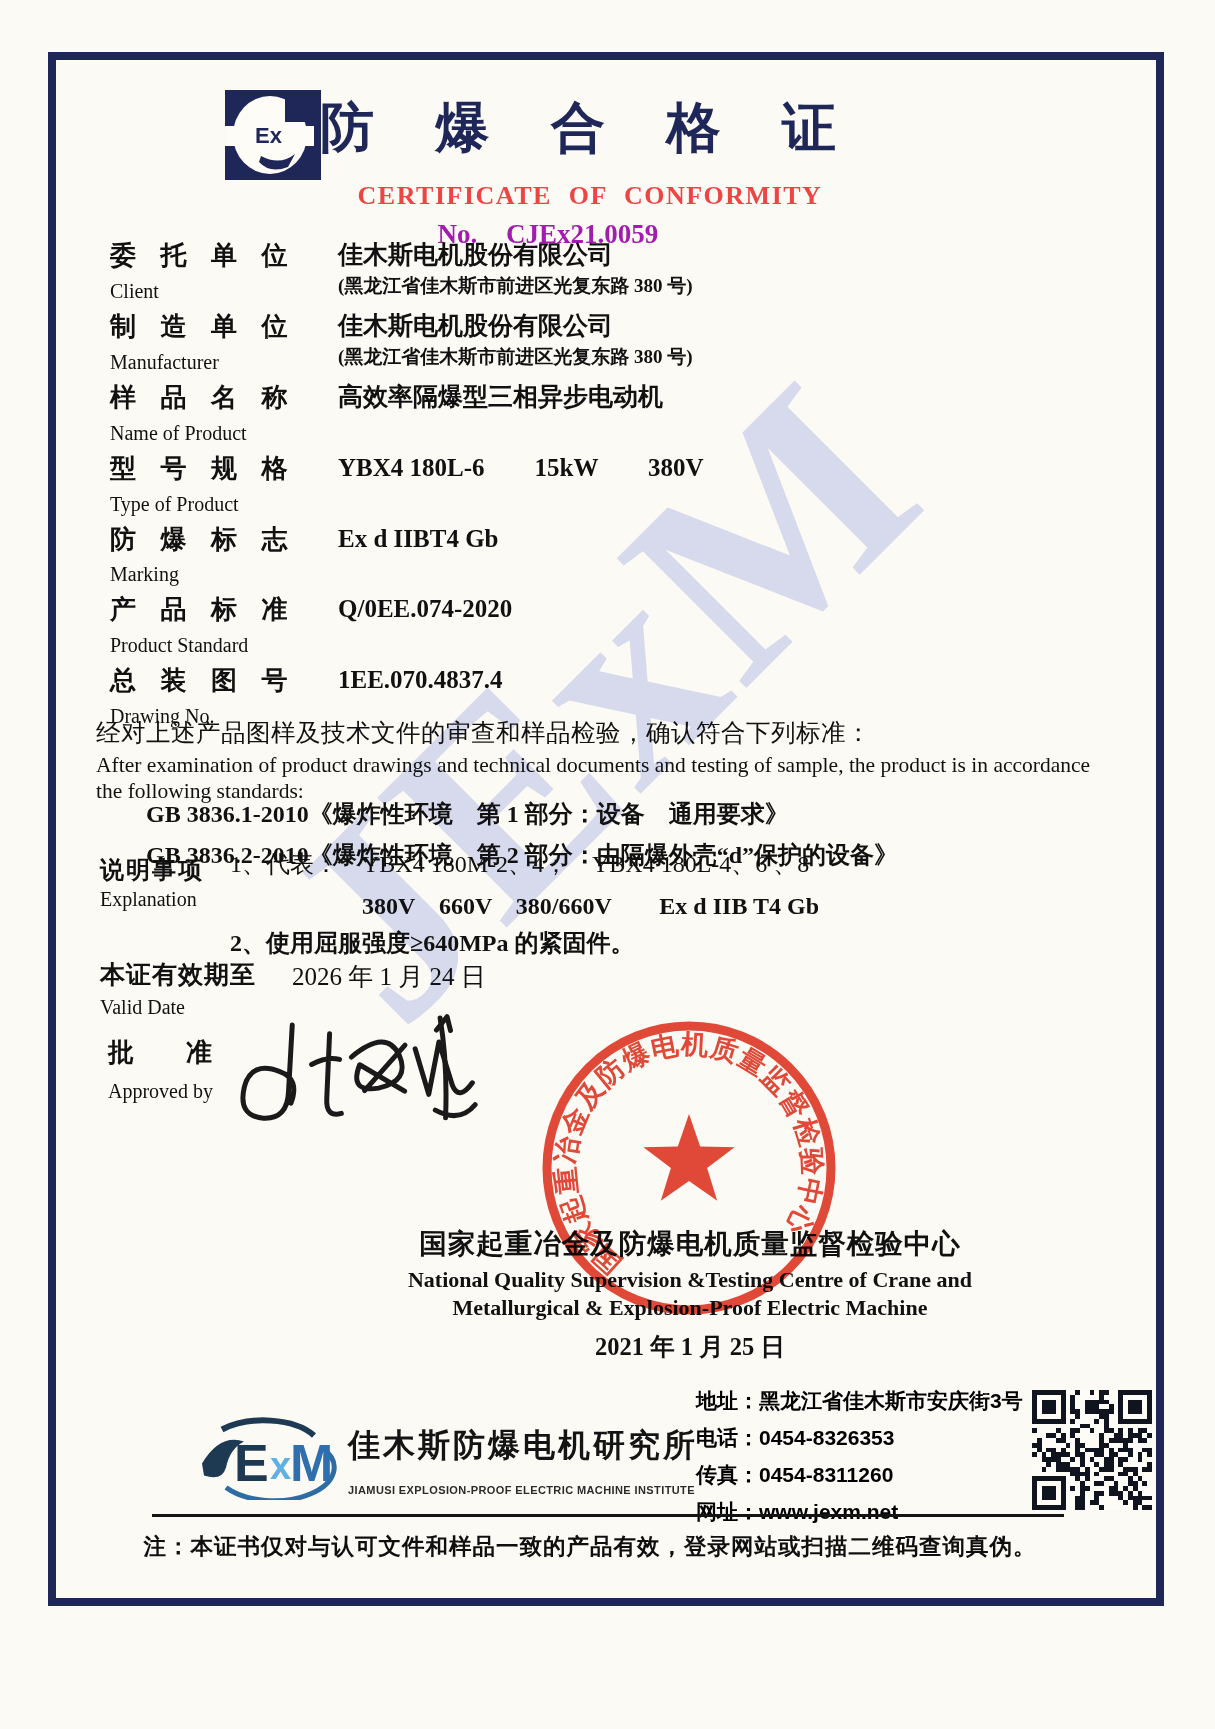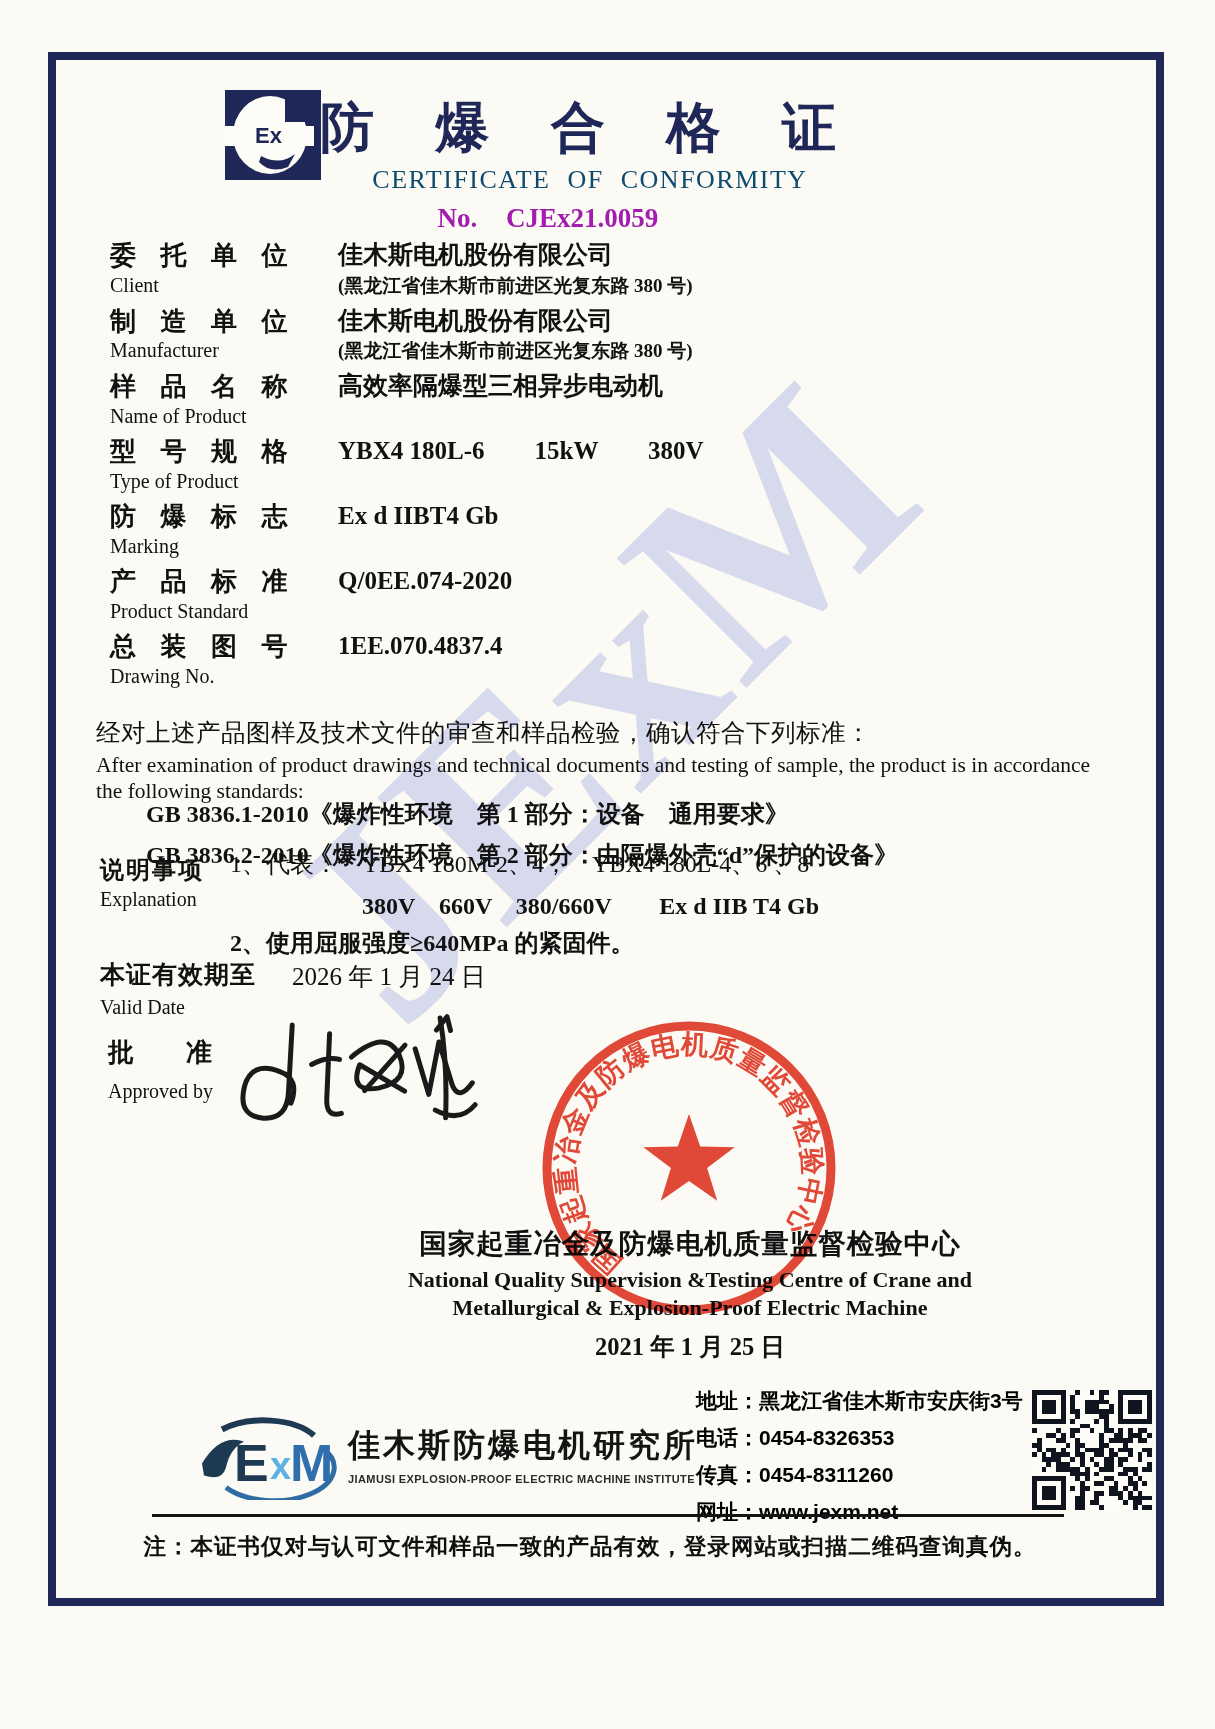--- a/index.html
+++ b/index.html
@@ -8,28 +8,28 @@
   .border-box{position:absolute;left:48px;top:52px;width:1100px;height:1538px;
         border:8px solid #1e2757;z-index:1;}
   .watermark{position:absolute;left:150px;top:400px;width:900px;height:600px;
         display:flex;align-items:center;justify-content:center;
         transform:rotate(-45deg);font-size:280px;font-weight:bold;
         color:rgba(178,186,228,0.5);letter-spacing:6px;z-index:0;user-select:none;}
   
   .ex-logo{position:absolute;left:225px;top:90px;width:96px;height:90px;z-index:2;}
   .header-text{position:absolute;left:260px;top:92px;width:660px;text-align:center;z-index:2;}
   .cert-title{font-size:54px;font-weight:bold;color:#1e2757;letter-spacing:24px;white-space:nowrap;}
-  .cert-subtitle{font-size:26px;font-weight:normal;color:#0c4a6e;letter-spacing:1.5px;word-spacing:9px;margin-top:0;}
+  .cert-subtitle{font-size:26px;font-weight:bold;color:#ef4444;letter-spacing:1.5px;word-spacing:9px;margin-top:16px;}
   .cert-number{font-size:27px;font-weight:bold;color:#a21caf;word-spacing:22px;margin-top:8px;transform:translateX(-42px);}
   
   .fields{position:absolute;left:110px;top:241px;width:980px;z-index:2;}
   .field-row{display:flex;margin-bottom:9px;}
   .f-label{width:228px;flex:none;}
   .f-label .zh{font-size:26px;font-weight:bold;letter-spacing:9px;line-height:1.15;}
-  .f-label .en{font-size:20px;line-height:1.15;margin-top:3px;}
+  .f-label .en{font-size:20px;line-height:1.15;margin-top:9px;}
   .f-value{flex:1;}
   .f-value .zh{font-size:25px;font-weight:bold;line-height:1.15;}
   .f-value .sub{font-size:19px;font-weight:bold;line-height:1.2;margin-top:5px;}
   
   .statement{position:absolute;left:96px;top:716px;width:1014px;z-index:2;}
   .stmt-zh{font-size:24.5px;font-weight:normal;letter-spacing:0.5px;}
   .stmt-en{font-size:21.5px;line-height:1.22;margin-top:3px;}
   .standards{position:absolute;left:146px;top:794px;width:960px;z-index:2;
         font-size:24px;font-weight:bold;line-height:1.72;}
   
@@ -54,21 +54,21 @@
         opacity:0.88;mix-blend-mode:multiply;}
   
   .authority{position:absolute;left:320px;top:1226px;width:740px;text-align:center;z-index:2;}
   .auth-zh{font-size:27.5px;font-weight:bold;letter-spacing:1px;white-space:nowrap;}
   .auth-en{font-size:22px;font-weight:bold;line-height:1.25;margin-top:4px;}
   .auth-date{font-size:24.5px;font-weight:bold;margin-top:9px;}
   
   .inst-logo{position:absolute;left:192px;top:1412px;width:150px;height:88px;z-index:2;}
   .institute{position:absolute;left:348px;top:1424px;z-index:2;font-family:"Liberation Sans",sans-serif;}
   .inst-zh{font-size:32px;font-weight:bold;letter-spacing:3px;color:#141414;}
-  .inst-en{font-size:11px;letter-spacing:0.4px;color:#2b2b2b;margin-top:5px;font-weight:bold;}
+  .inst-en{font-size:11px;letter-spacing:0.4px;color:#2b2b2b;margin-top:16px;font-weight:bold;}
   .contact{position:absolute;left:696px;top:1382px;z-index:2;
         font-family:"Liberation Sans",sans-serif;font-size:21px;font-weight:bold;line-height:37px;color:#000000;}
   .qr{position:absolute;left:1032px;top:1390px;width:120px;height:120px;z-index:2;}
   .rule{position:absolute;left:152px;top:1514px;width:912px;height:3px;background:#141414;z-index:2;}
   .note{position:absolute;left:48px;top:1531px;width:1084px;text-align:center;z-index:2;
         font-family:"Liberation Sans",sans-serif;font-size:22.5px;font-weight:bold;letter-spacing:1px;color:#0f0f0f;}
 </style>
 </head>
 <body>
 

